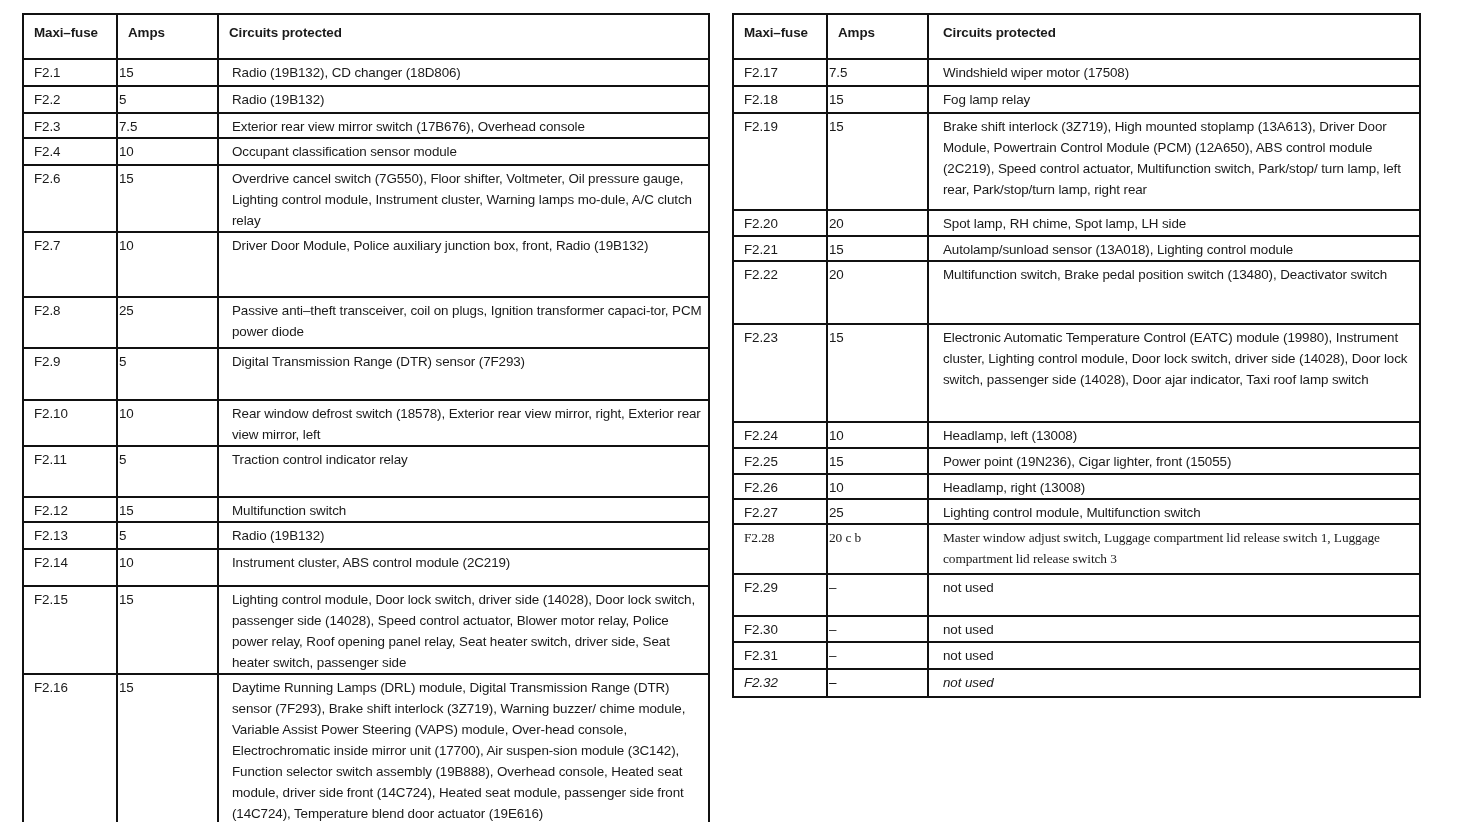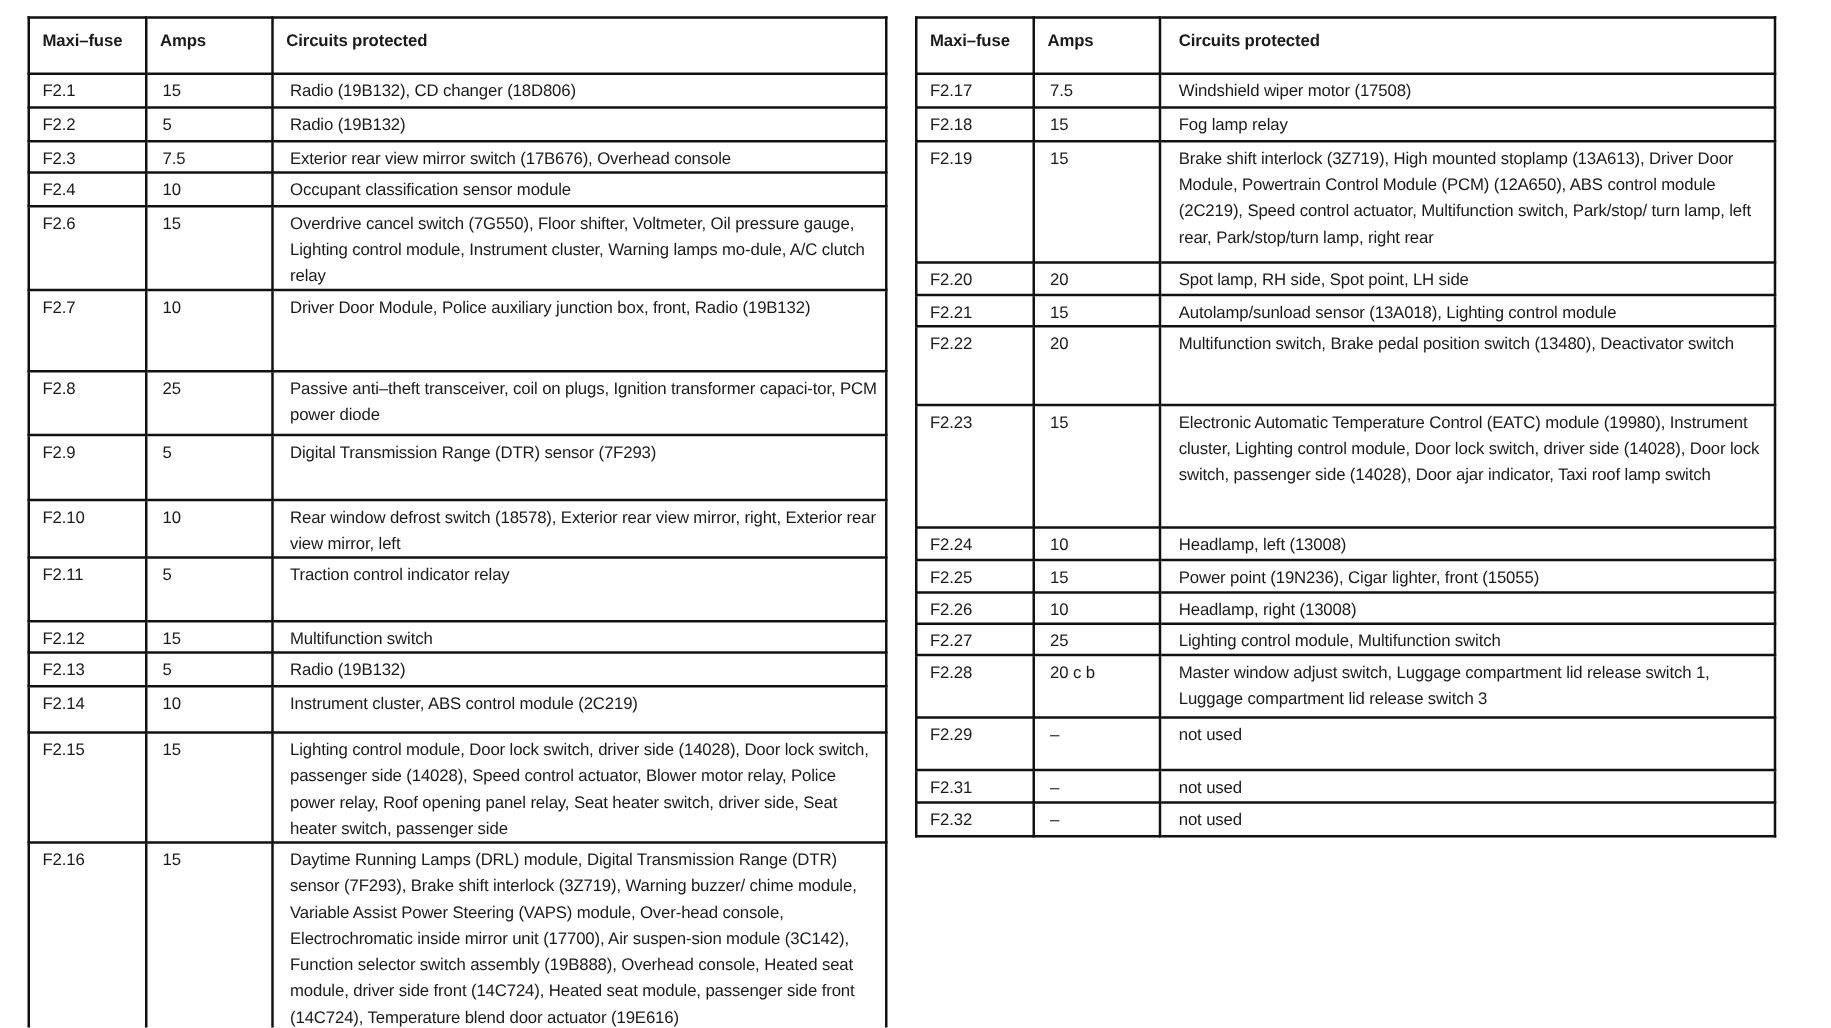--- a/index.html
+++ b/index.html
@@ -40,21 +40,21 @@
     padding-top: 7px;
   }
   .fuse-table td {
     font-weight: normal;
     padding-top: 2px;
     padding-right: 6px;
   }
   .fuse-table col.c1 { width: 94px; }
   .fuse-table col.c2 { width: 101px; }
 
-  .fuse-table td.amps-cell { padding-left: 12px; }
+  .fuse-table td.amps-cell { padding-left: 1px; }
   .fuse-table td.circuit-cell { padding-left: 13px; }
 
   
   #table-left tbody tr:nth-child(1)  td { height: 27px; }
   #table-left tbody tr:nth-child(2)  td { height: 27px; }
   #table-left tbody tr:nth-child(3)  td { height: 25px; }
   #table-left tbody tr:nth-child(4)  td { height: 27px; }
   #table-left tbody tr:nth-child(5)  td { height: 26px; }
   #table-left tbody tr:nth-child(6)  td { height: 65px; margin-top: 37px; }
   #table-left tbody tr:nth-child(7)  td { height: 51px; }
@@ -73,21 +73,21 @@
   #table-right tbody tr:nth-child(2)  td { height: 27px; }
   #table-right tbody tr:nth-child(3)  td { height: 97px; }
   #table-right tbody tr:nth-child(4)  td { height: 26px; }
   #table-right tbody tr:nth-child(5)  td { height: 25px; }
   #table-right tbody tr:nth-child(6)  td { height: 63px; }
   #table-right tbody tr:nth-child(7)  td { height: 98px; }
   #table-right tbody tr:nth-child(8)  td { height: 26px; }
   #table-right tbody tr:nth-child(9)  td { height: 26px; }
   #table-right tbody tr:nth-child(10) td { height: 25px; }
   #table-right tbody tr:nth-child(11) td { height: 25px; }
-  #table-right tbody tr:nth-child(12) td { height: 50px; }
+  #table-right tbody tr:nth-child(12) td { height: 50px; font-family: Liberation Serif, serif; }
   #table-right tbody tr:nth-child(13) td { height: 42px; }
   #table-right tbody tr:nth-child(14) td { height: 26px; }
   #table-right tbody tr:nth-child(15) td { height: 27px; }
   #table-right tbody tr:nth-child(16) td { height: 28px; font-style: italic; }
 
   #table-right td.circuit-cell, #table-right th.circuit-head { padding-left: 14px; }
 </style>
 </head>
 <body>
 
@@ -208,21 +208,21 @@
         <td class="circuit-cell">Fog lamp relay</td>
       </tr>
       <tr>
         <td>F2.19</td>
         <td class="amps-cell">15</td>
         <td class="circuit-cell">Brake shift interlock (3Z719), High mounted stoplamp (13A613), Driver Door Module, Powertrain Control Module (PCM) (12A650), ABS control module (2C219), Speed control actuator, Multifunction switch, Park/stop/ turn lamp, left rear, Park/stop/turn lamp, right rear</td>
       </tr>
       <tr>
         <td>F2.20</td>
         <td class="amps-cell">20</td>
-        <td class="circuit-cell">Spot lamp, RH side, Spot point, LH side</td>
+        <td class="circuit-cell">Spot lamp, RH chime, Spot lamp, LH side</td>
       </tr>
       <tr>
         <td>F2.21</td>
         <td class="amps-cell">15</td>
         <td class="circuit-cell">Autolamp/sunload sensor (13A018), Lighting control module</td>
       </tr>
       <tr>
         <td>F2.22</td>
         <td class="amps-cell">20</td>
         <td class="circuit-cell">Multifunction switch, Brake pedal position switch (13480), Deactivator switch</td>
@@ -256,20 +256,25 @@
         <td>F2.28</td>
         <td class="amps-cell">20 c b</td>
         <td class="circuit-cell">Master window adjust switch, Luggage compartment lid release switch 1, Luggage compartment lid release switch 3</td>
       </tr>
       <tr>
         <td>F2.29</td>
         <td class="amps-cell">–</td>
         <td class="circuit-cell">not used</td>
       </tr>
       <tr>
+        <td>F2.30</td>
+        <td class="amps-cell">–</td>
+        <td class="circuit-cell">not used</td>
+      </tr>
+      <tr>
         <td>F2.31</td>
         <td class="amps-cell">–</td>
         <td class="circuit-cell">not used</td>
       </tr>
       <tr>
         <td>F2.32</td>
         <td class="amps-cell">–</td>
         <td class="circuit-cell">not used</td>
       </tr>
     </tbody>

